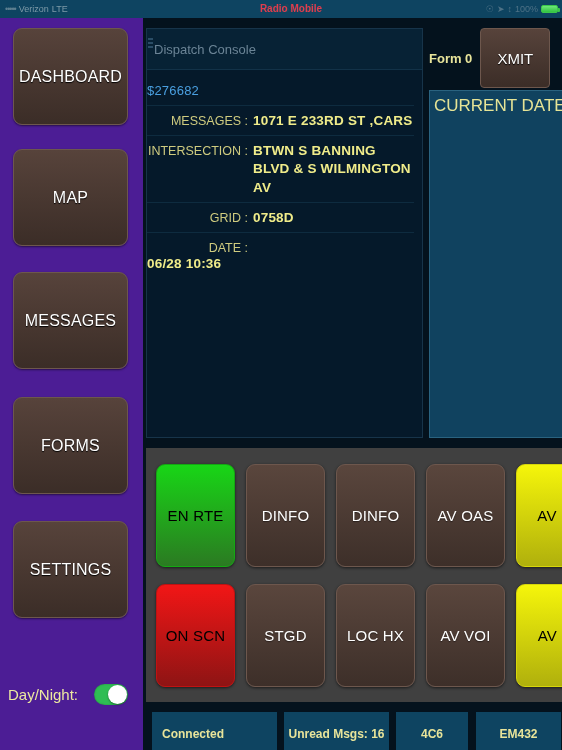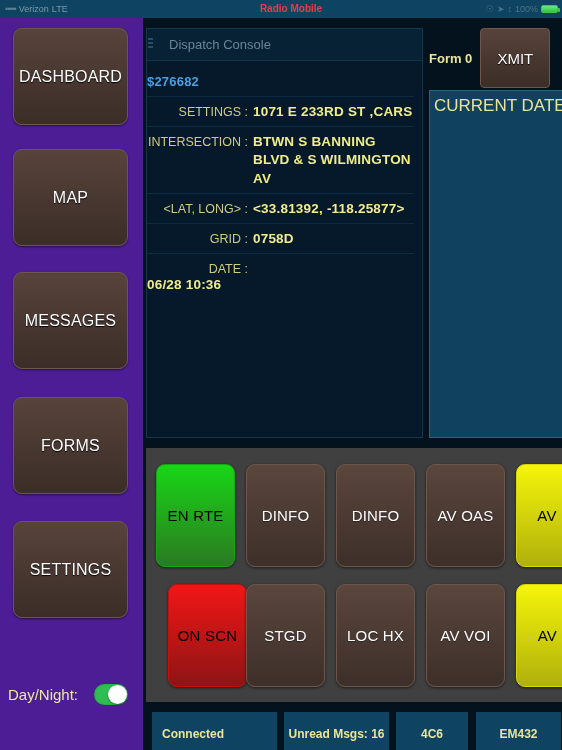--- a/index.html
+++ b/index.html
@@ -96,24 +96,24 @@
   }
 
   
   #console {
     position: absolute; left: 3px; top: 10px;
     width: 277px; height: 410px;
     background: #05192a;
     border: 1px solid #17344a;
   }
   #console-head {
-    height: 32px; background: #072235;
+    height: 41px; background: #072235;
     border-bottom: 1px solid #11out;
     border-bottom: 1px solid #123248;
-    display: flex; align-items: center; padding-left: 22px;
+    display: flex; align-items: center; padding-left: 7px;
     position: relative;
   }
   #console-title { color: #6b8496; font-size: 13px; }
   #console-grip {
     position: absolute; left: 1px; top: 9px;
     width: 5px; height: 12px;
     background: repeating-linear-gradient(#2a4d66 0 2px, transparent 2px 4px);
   }
   #console-body { padding: 6px 8px 0 0; }
   .row {
@@ -124,21 +124,21 @@
   .row:last-child { border-bottom: none; flex-direction: column; }
   .row .lbl {
     width: 106px; text-align: right; flex: none;
     color: #cfcb7f; font-size: 12.5px; padding-right: 5px;
     padding-top: 2px; white-space: nowrap;
   }
   .row .val {
     color: #f0ec8a; font-size: 13.5px; font-weight: bold;
     line-height: 1.35; letter-spacing: .2px;
   }
-  .row .val.blue { color: #4a9fe0; font-weight: bold; font-size: 13px; }
+  .row .val.blue { color: #4a9fe0; font-weight: normal; font-size: 13px; }
 
   
   #formhead {
     position: absolute; left: 286px; top: 12px;
     width: 276px; height: 56px;
     display: flex; align-items: center; gap: 8px;
   }
   #form-label { color: #e8e49a; font-size: 13px; font-weight: bold; }
   #xmit-btn {
     width: 70px; height: 60px; border-radius: 4px;
@@ -166,21 +166,21 @@
   .gbtn {
     position: absolute; width: 79px; height: 103px;
     border-radius: 9px;
     display: flex; align-items: center; justify-content: center;
     font-size: 15px; letter-spacing: .2px;
     text-shadow: 0 1px 1px rgba(0,0,0,.45);
     box-shadow: 0 1px 3px rgba(0,0,0,.6);
   }
   .gbtn.brown  { background: linear-gradient(#5a463d, #3d2f29); color:#fff; border:1px solid #6d574d; }
   .gbtn.green  { background: linear-gradient(#18d616, #2b7a22); color:#000; border:1px solid #14a812; text-shadow:none; }
-  .gbtn.red    { background: linear-gradient(#f21616, #8e1414); color:#000; border:1px solid #c01212; text-shadow:none;margin-left:12px; }
+  .gbtn.red    { background: linear-gradient(#f21616, #8e1414); color:#000; border:1px solid #c01212; text-shadow:none; }
   .gbtn.yellow { background: linear-gradient(#f5f50a, #b0b00c); color:#000; border:1px solid #d6d60a; text-shadow:none; }
 
   
   #bottom {
     position: absolute; left: 3px; top: 692px;
     width: 416px; height: 52px;
   }
   .sbox {
     position: absolute; top: 2px; height: 44px;
     background: #0e4461;
@@ -242,30 +242,26 @@
     <div id="console">
       <div id="console-head">
         <span id="console-grip"></span>
         <span id="console-title">Dispatch Console</span>
       </div>
       <div id="console-body">
         <div class="row">
           <span class="val blue">$276682</span>
         </div>
         <div class="row">
-          <span class="lbl">SETTINGS :</span>
+          <span class="lbl">MESSAGES :</span>
           <span class="val">1071 E 233RD ST ,CARS</span>
         </div>
         <div class="row">
           <span class="lbl">INTERSECTION :</span>
           <span class="val" style="width:160px">BTWN S BANNING BLVD &amp; S WILMINGTON AV</span>
-        </div>
-        <div class="row">
-          <span class="lbl">&lt;LAT, LONG&gt; :</span>
-          <span class="val">&lt;33.81392, -118.25877&gt;</span>
         </div>
         <div class="row">
           <span class="lbl">GRID :</span>
           <span class="val">0758D</span>
         </div>
         <div class="row">
           <span class="lbl">DATE :</span>
           <span class="val">06/28 10:36</span>
         </div>
       </div>

